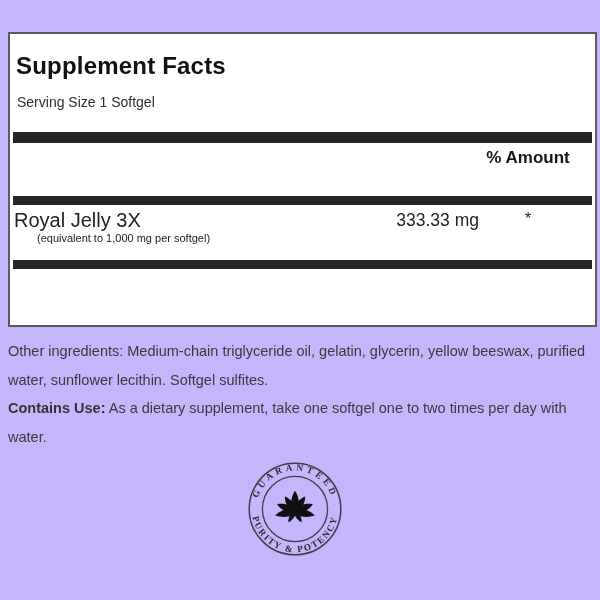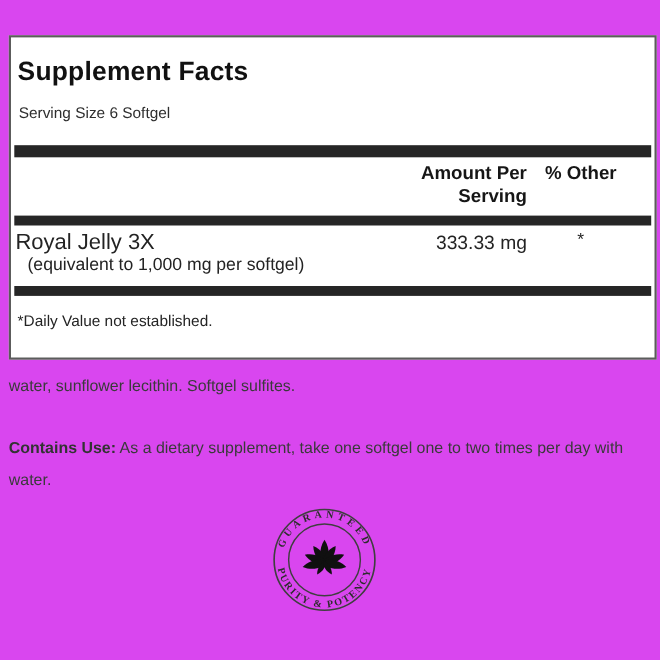--- a/index.html
+++ b/index.html
@@ -1,17 +1,17 @@
 <!DOCTYPE html>
 <html style="--bar: #262626; --border: #5c5c5c; --text: #2a2a2a;"><head>
 <meta charset="utf-8">
 <style>
   html, body { margin:0; padding:0; background:#ffffff; }
   .canvas {
-    position:relative; width:600px; height:600px; background:#d946ef;
+    position:relative; width:600px; height:600px; background:#c4b5fd;
     font-family:"Liberation Sans", sans-serif; color:var(--text, #2a2a2a);
     overflow:hidden;
   }
   .facts-box {
     position:absolute; left:8px; top:32px; width:585px; height:291px;
     border:2px solid var(--border, #5c5c5c); background:#fff;
   }
   .title {
     position:absolute; left:6px; top:18px; margin:0;
     font-size:24px; font-weight:bold; color:#111; letter-spacing:0.2px;
@@ -25,21 +25,21 @@
     position:absolute; top:113px; right:116px; text-align:right;
     font-weight:bold; font-size:17px; line-height:21px; color:#161616;
   }
   .hdr-dv {
     position:absolute; top:113px; left:468px; width:100px; text-align:center;
     font-weight:bold; font-size:17px; line-height:21px; color:#161616;
   }
   .row-name   { position:absolute; left:4px;  top:175px; font-size:20px; color:#232323; }
   .row-amount { position:absolute; right:116px; top:176px; font-size:17.5px; color:#232323; }
   .row-dv     { position:absolute; left:468px; width:100px; top:176px; text-align:center; font-size:16px; color:#232323; }
-  .row-detail { position:absolute; left:15px; top:198px; font-size:16px; color:#232323; }
+  .row-detail { position:absolute; left:27px; top:198px; font-size:11px; color:#232323; }
   .footnote   { position:absolute; left:6px;  top:249px; font-size:14px; color:#242424; }
   .para {
     position:absolute; left:8px; margin:0;
     font-size:14.5px; line-height:29px; color:#3a3a3a;
   }
   .oi { top:337px; }
   .su { top:394px; }
   .para b { color:#333333; }
   .line { display:block; white-space:nowrap; }
   .seal { position:absolute; left:240px; top:454px; width:110px; height:110px; }
@@ -48,45 +48,41 @@
     font-family:"Liberation Serif", serif; font-weight:bold; fill:#2d2d2d;
   }
 </style>
 </head>
 <body>
 
 <div class="canvas">
 
   <section class="facts-box">
     <h1 class="title">Supplement Facts</h1>
-    <div class="serving">Serving Size 6 Softgel</div>
+    <div class="serving">Serving Size 1 Softgel</div>
 
     <div class="bar bar1"></div>
 
-    <div class="hdr-amount">
-      <div>Amount Per</div>
-      <div>Serving</div>
-    </div>
     <div class="hdr-dv">
-      <div>% Other</div>
+      <div>% Amount</div>
     </div>
 
     <div class="bar bar2"></div>
 
     <div class="row-name">Royal Jelly 3X</div>
     <div class="row-amount">333.33 mg</div>
     <div class="row-dv">*</div>
     <div class="row-detail">(equivalent to 1,000 mg per softgel)</div>
 
     <div class="bar bar3"></div>
 
-    <div class="footnote">*Daily Value not established.</div>
   </section>
 
   <p class="para oi">
+    <span class="line">Other ingredients: Medium-chain triglyceride oil, gelatin, glycerin, yellow beeswax, purified</span>
     <span class="line">water, sunflower lecithin. Softgel sulfites.</span>
   </p>
 
   <p class="para su">
     <span class="line"><b>Contains Use:</b><span> As a dietary supplement, take one softgel one to two times per day with</span></span>
     <span class="line">water.</span>
   </p>
 
   <div class="seal">
     <svg viewBox="0 0 110 110" xmlns="http://www.w3.org/2000/svg">

